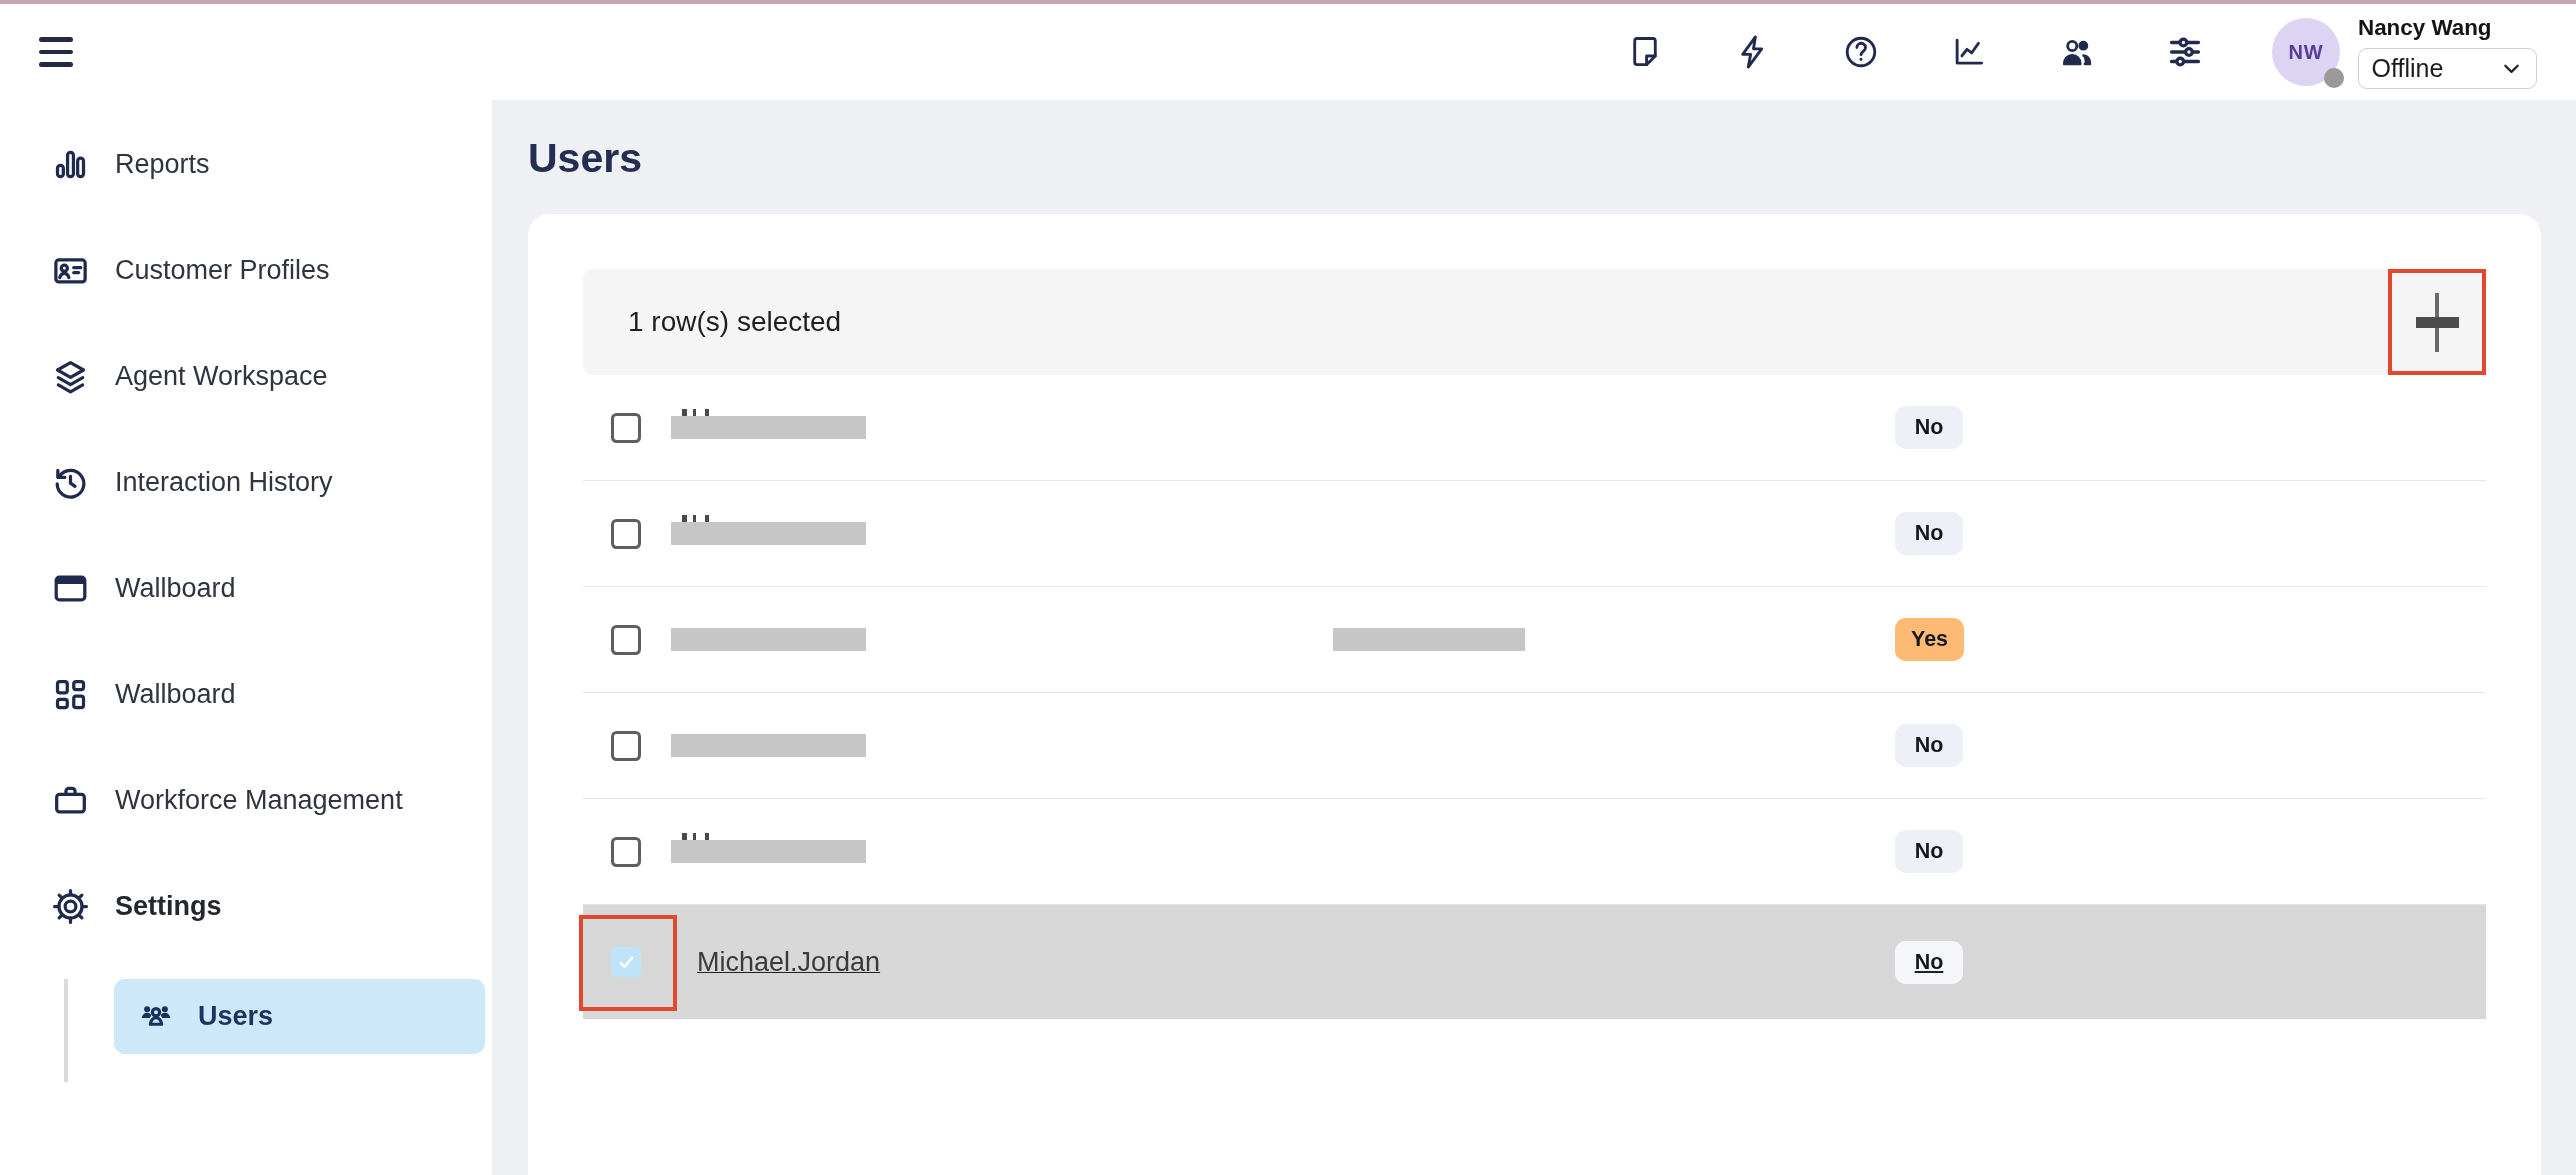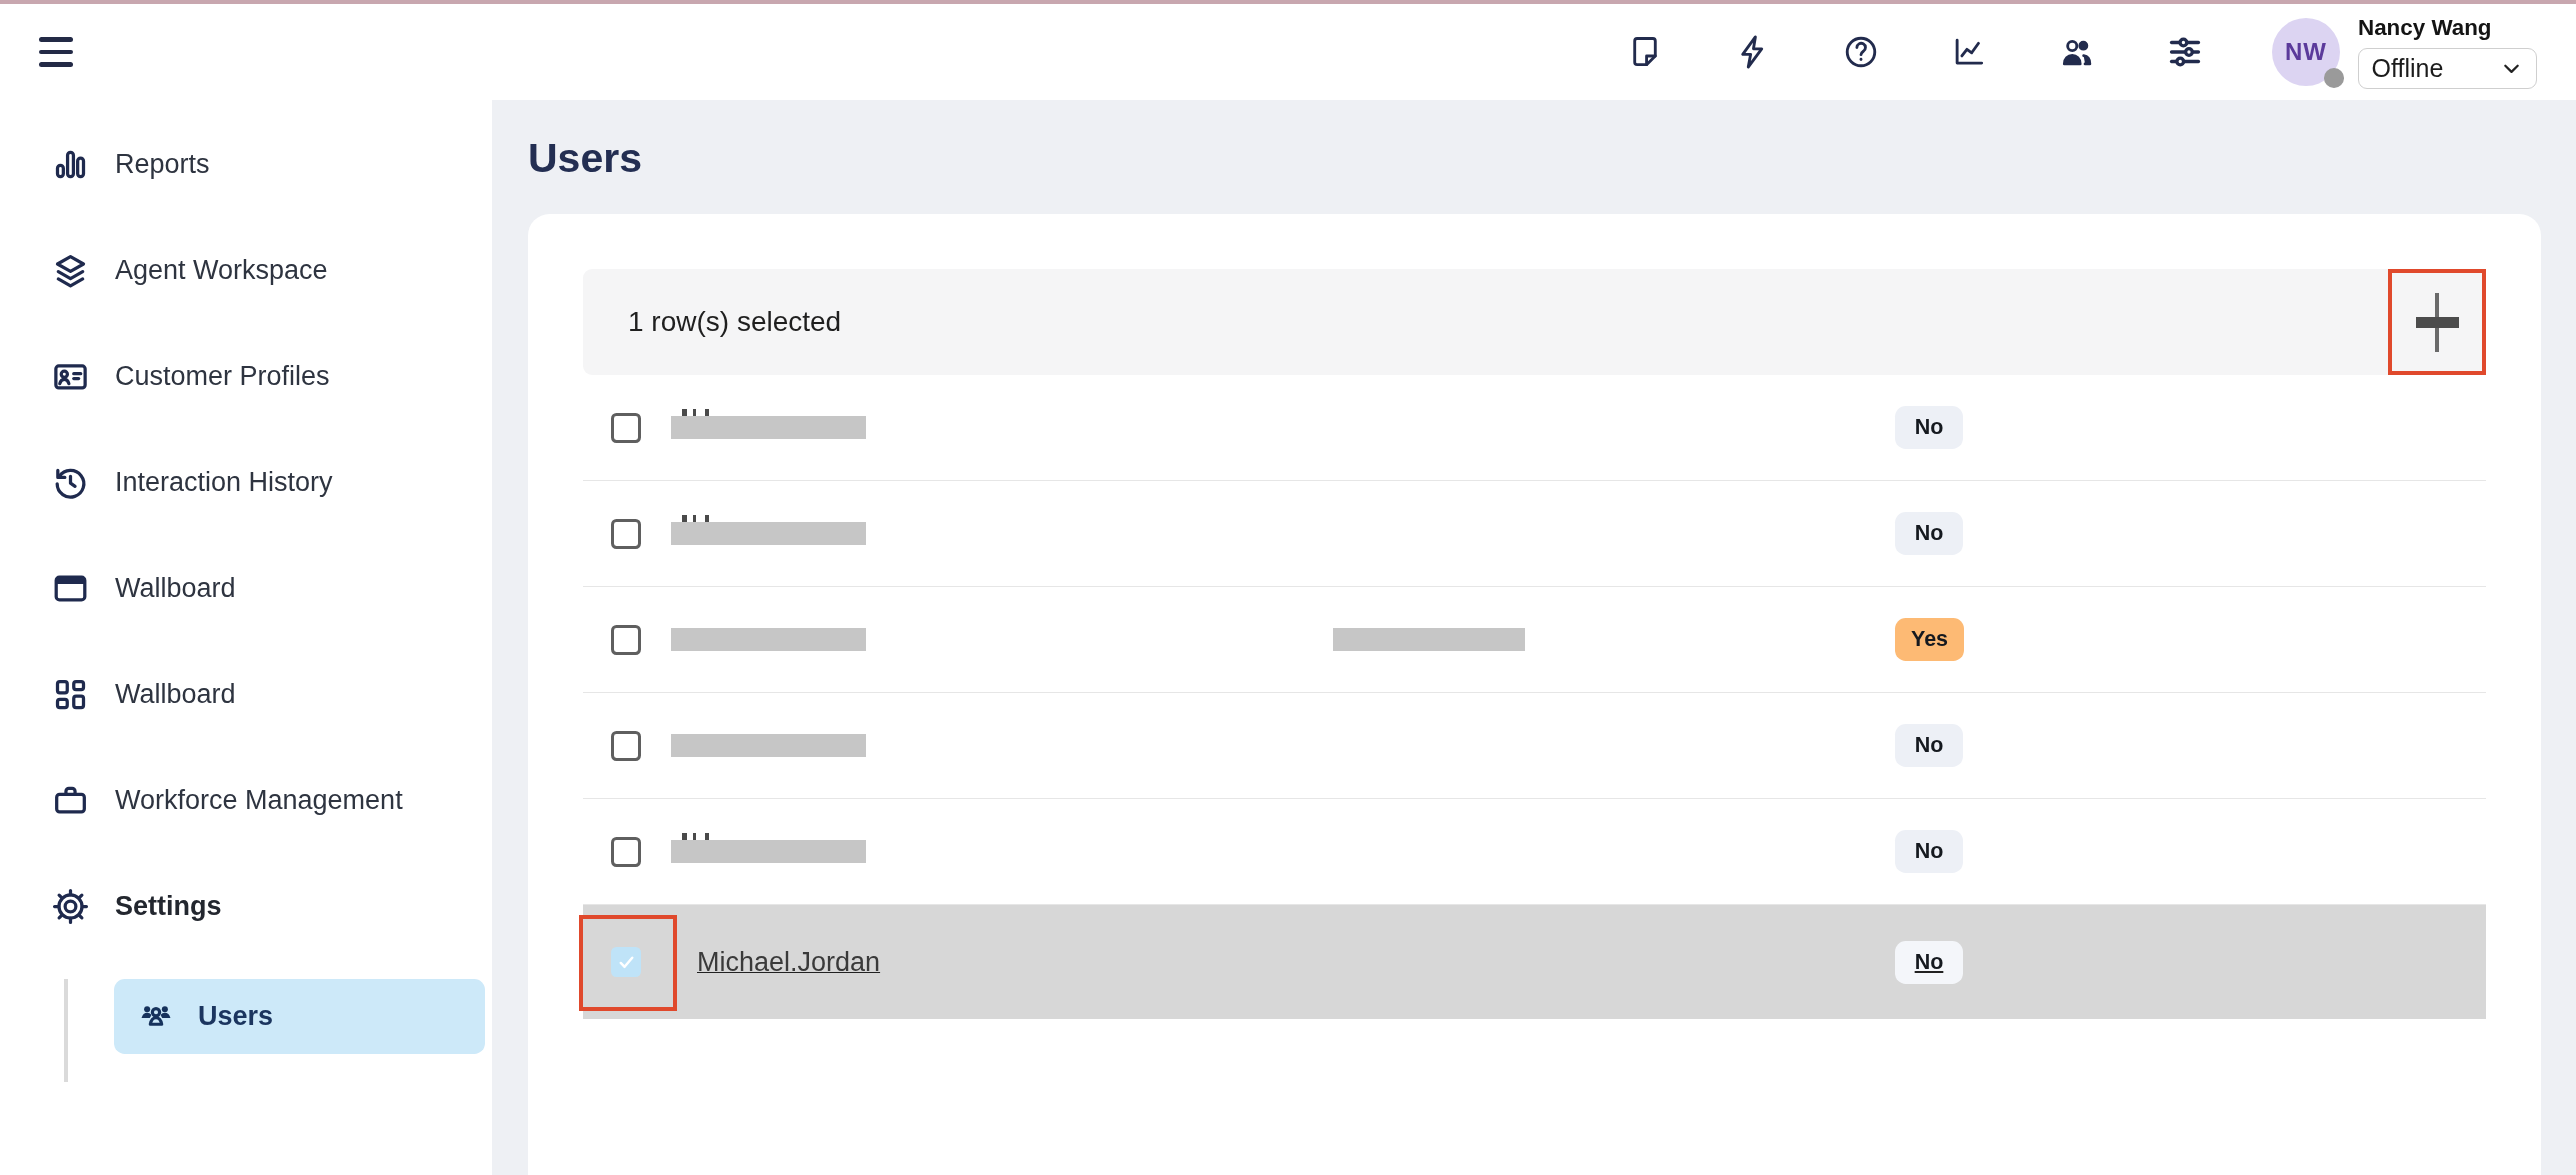--- a/index.html
+++ b/index.html
@@ -19,21 +19,21 @@
   }
   .hamburger { margin-left:39px; display:flex; flex-direction:column; gap:8px; cursor:pointer; }
   .hamburger span { display:block; width:34px; height:4.5px; border-radius:2.7px; background:#232a46; }
   .header-icons { margin-left:auto; display:flex; align-items:center; gap:70px; }
   .hdr-icon { width:38px; height:38px; color:#222b4d; cursor:pointer; }
   .hdr-icon svg { width:38px; height:38px; display:block; }
   .avatar-wrap { margin-left:68px; position:relative; width:68px; height:68px; }
   .avatar {
     width:68px; height:68px; border-radius:50%; background:#dcd4f2;
     display:flex; align-items:center; justify-content:center;
-    font-weight:bold; font-size:24px; color:#5b3a9b; letter-spacing:0.9px;
+    font-weight:bold; font-size:20px; color:#5b3a9b; letter-spacing:0.9px;
   }
   .status-dot { position:absolute; right:-3.6px; bottom:-1.8px; width:19.7px; height:19.7px; border-radius:50%; background:#9a9a9a; }
   .user-block { margin-left:18px; margin-right:39px; display:flex; flex-direction:column; }
   .user-name { font-size:22.4px; font-weight:bold; color:#141414; }
   .status-select {
     margin-top:6.3px; width:179px; height:41px; border:1.8px solid #cfcfcf; border-radius:9px;
     background:#fff; display:flex; align-items:center; justify-content:space-between;
     padding:0 10.7px 0 12.5px; font-size:25px; color:#1c1c1c; cursor:pointer;
   }
   .status-select svg { width:27px; height:27px; }
@@ -191,39 +191,39 @@
       <svg viewBox="0 0 24 24" fill="none" stroke="currentColor" stroke-width="2">
         <rect x="4" y="12.5" width="3.6" height="7" rx="1.8"></rect>
         <rect x="10.2" y="4.5" width="3.6" height="15" rx="1.8"></rect>
         <rect x="16.4" y="8" width="3.6" height="11.5" rx="1.8"></rect>
       </svg>
     </span>
     <span class="nav-label">Reports</span>
   </div>
   <div class="nav-item">
     <span class="nav-icon">
-      <svg viewBox="0 0 24 24" fill="none" stroke="currentColor" stroke-width="2" stroke-linejoin="round" stroke-linecap="round">
-        <path d="M12 3.5 20 8l-8 4.5L4 8z"></path>
-        <path d="M4.5 12.7 12 17l7.5-4.3"></path>
-        <path d="M4.5 17.2 12 21.5l7.5-4.3"></path>
-      </svg>
-    </span>
-    <span class="nav-label">Agent Workspace</span>
-  </div>
-  <div class="nav-item">
-    <span class="nav-icon">
       <svg viewBox="0 0 24 24" fill="none" stroke="currentColor" stroke-width="2" stroke-linecap="round" stroke-linejoin="round">
         <rect x="3" y="5.5" width="18" height="13.5" rx="1.8"></rect>
         <circle cx="8.2" cy="10.6" r="1.9"></circle>
         <path d="M5.4 16.4c.5-1.7 1.5-2.6 2.8-2.6s2.3.9 2.8 2.6"></path>
         <path d="M14 10.3h4.3"></path>
           <path d="M14 13.3h3"></path>
       </svg>
     </span>
     <span class="nav-label">Customer Profiles</span>
+  </div>
+  <div class="nav-item">
+    <span class="nav-icon">
+      <svg viewBox="0 0 24 24" fill="none" stroke="currentColor" stroke-width="2" stroke-linejoin="round" stroke-linecap="round">
+        <path d="M12 3.5 20 8l-8 4.5L4 8z"></path>
+        <path d="M4.5 12.7 12 17l7.5-4.3"></path>
+        <path d="M4.5 17.2 12 21.5l7.5-4.3"></path>
+      </svg>
+    </span>
+    <span class="nav-label">Agent Workspace</span>
   </div>
   <div class="nav-item">
     <span class="nav-icon">
       <svg viewBox="0 0 24 24" fill="none" stroke="currentColor" stroke-width="2" stroke-linecap="round" stroke-linejoin="round">
         <path d="M4.2 4.6v4.3h4.3"></path>
         <path d="M5.2 8.2A8.2 8.2 0 1 1 3.8 12.8"></path>
         <path d="M12 8.2v4.2l2.8 2"></path>
       </svg>
     </span>
     <span class="nav-label">Interaction History</span>

